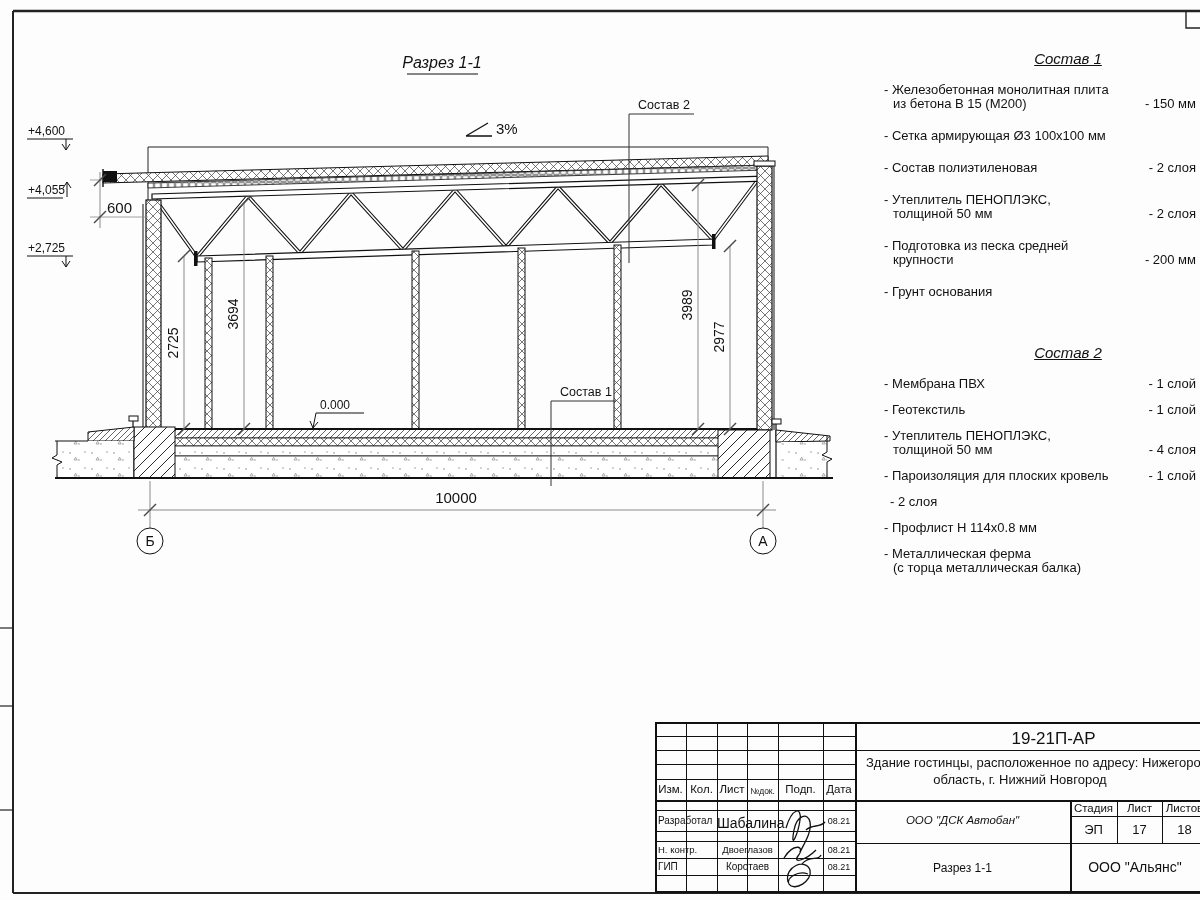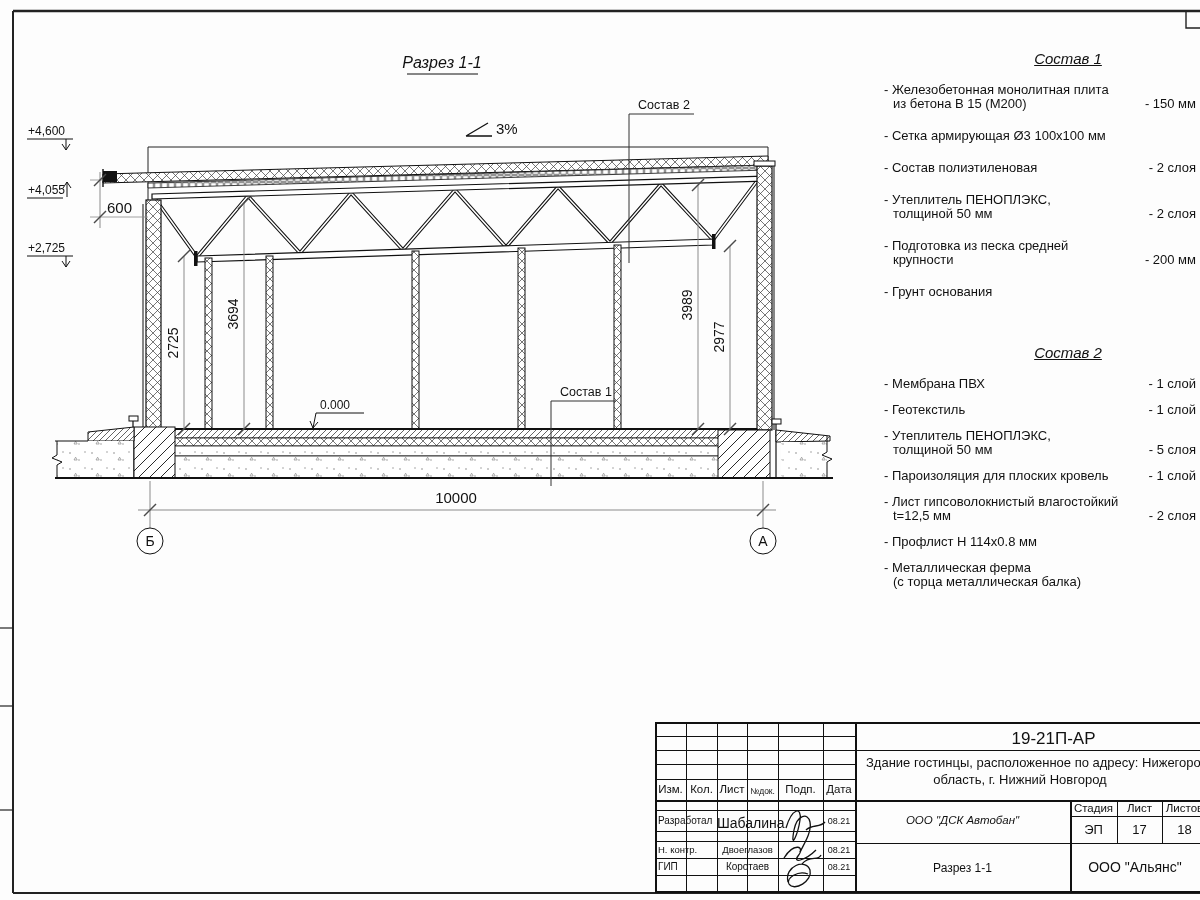--- a/index.html
+++ b/index.html
@@ -280,34 +280,30 @@
         <div class="l1">- Геотекстиль</div>
 
       </div>
       <div class="qty">- 1 слой</div>
     </div>
       <div class="item">
       <div class="txt">
         <div class="l1">- Утеплитель ПЕНОПЛЭКС,</div>
         <div class="l2">толщиной 50 мм</div>
       </div>
-      <div class="qty">- 5 слоя</div>
+      <div class="qty">- 4 слоя</div>
     </div>
       <div class="item">
       <div class="txt">
         <div class="l1">- Пароизоляция для плоских кровель</div>
 
       </div>
       <div class="qty">- 1 слой</div>
     </div>
       <div class="item">
-      <div class="txt">
-        <div class="l1">- Лист гипсоволокнистый влагостойкий</div>
-        <div class="l2">t=12,5 мм</div>
-      </div>
       <div class="qty">- 2 слоя</div>
     </div>
       <div class="item">
       <div class="txt">
         <div class="l1">- Профлист Н 114х0.8 мм</div>
 
       </div>
       <div class="qty"></div>
     </div>
       <div class="item">

